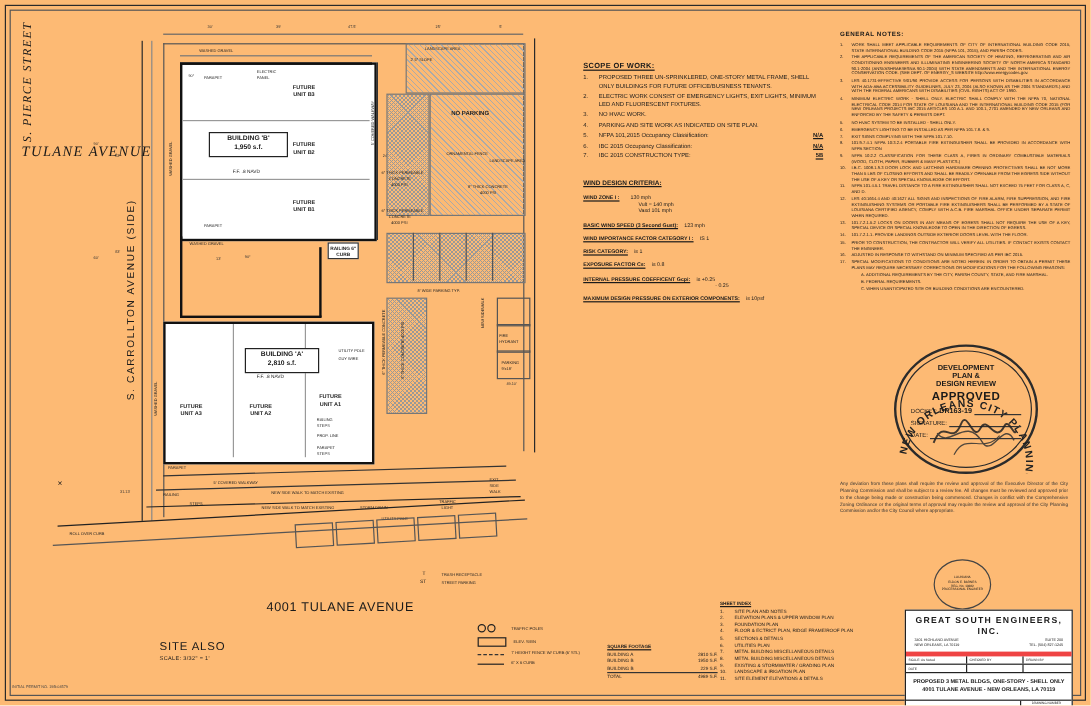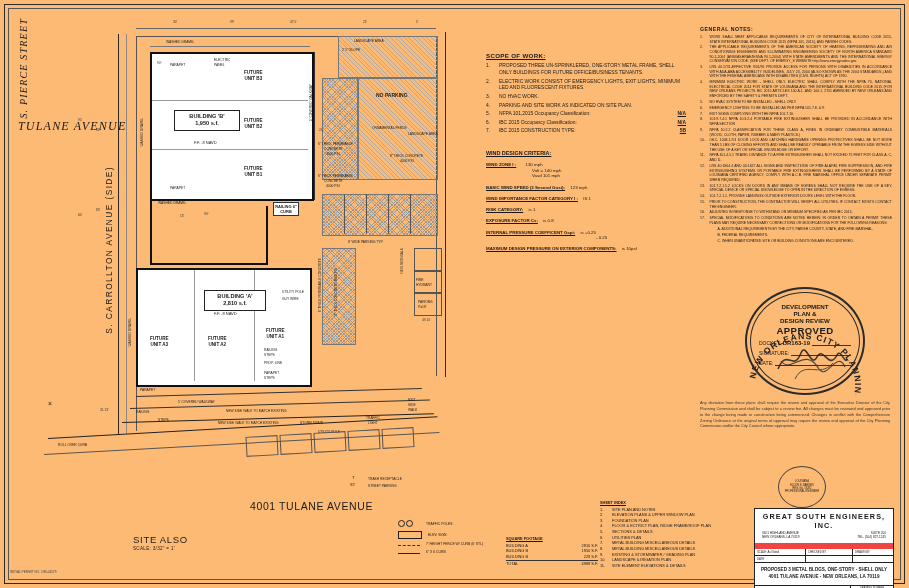--- a/index.html
+++ b/index.html
@@ -110,21 +110,21 @@
   .park-cell{position:absolute;border:.7px solid #555;}
   .pbox{position:absolute;border:.8px solid #333;background:#fff;font-size:4px;text-align:center;padding:1px;line-height:1.25;font-weight:bold;}
 
   
   .street{
     position:absolute;font-size:8.4px;letter-spacing:1.4px;
   }
   .street-italic{font-family:"Liberation Serif",serif;font-style:italic;font-size:10px;letter-spacing:1.2px;}
 
   
-  #addr{position:absolute;left:222px;top:500px;font-size:10.5px;letter-spacing:.6px;margin-left:28px;}
+  #addr{position:absolute;left:222px;top:500px;font-size:10.5px;letter-spacing:.6px;}
   #siteplan-title{position:absolute;left:133px;top:534px;}
   #siteplan-title .a{font-size:9.5px;letter-spacing:.7px;}
   #siteplan-title .b2{font-size:4.6px;letter-spacing:.3px;margin-top:1px;}
 
   
   #legend{position:absolute;left:398px;top:520px;width:95px;}
   #legend .lrow{display:flex;align-items:center;gap:6px;margin-bottom:3.5px;font-size:3.4px;}
   #legend .sym{width:22px;flex:0 0 22px;height:7px;position:relative;}
   #legend .sym.circles{display:flex;gap:1px;align-items:center;justify-content:flex-start;}
   #legend .sym.circles i{width:5px;height:5px;border:.8px solid #222;border-radius:50%;display:block;}
@@ -142,21 +142,21 @@
   #sheetindex{position:absolute;left:600px;top:500px;width:150px;font-size:3.9px;}
   #sheetindex .hd{font-weight:bold;text-decoration:underline;margin-bottom:1.5px;}
   #sheetindex .r{display:flex;gap:4px;line-height:1.45;}
   #sheetindex .r .n{width:8px;flex:0 0 8px;}
 
   
   #tblock{
     position:absolute;left:754px;top:508px;width:138px;
     border:1px solid #222;font-size:3.6px;background:#fff;
   }
-  #tblock .firm{text-align:center;padding:3px 2px 3px;border-bottom:6px solid #ef4444;}
+  #tblock .firm{text-align:center;padding:3px 2px 3px;border-bottom:4px solid #ef4444;}
   #tblock .firm .nm{font-size:7.2px;font-weight:bold;letter-spacing:1.1px;}
   #tblock .firm .ad{font-size:3.1px;line-height:1.45;margin-top:1px;}
   #tblock .firm .ad .spread{display:flex;justify-content:space-between;padding:0 5px;}
   #tblock .meta{display:flex;border-bottom:1px solid #222;font-size:2.8px;}
   #tblock .meta div{padding:1px 2px;border-right:1px solid #222;}
   #tblock .meta div:last-child{border-right:none;}
   #tblock .m1{width:46px;}
   #tblock .m2{flex:1;}
   #tblock .m3{width:36px;}
   #tblock .proj{text-align:center;padding:4px 3px;border-bottom:1px solid #222;font-size:4.6px;font-weight:bold;line-height:1.5;}

